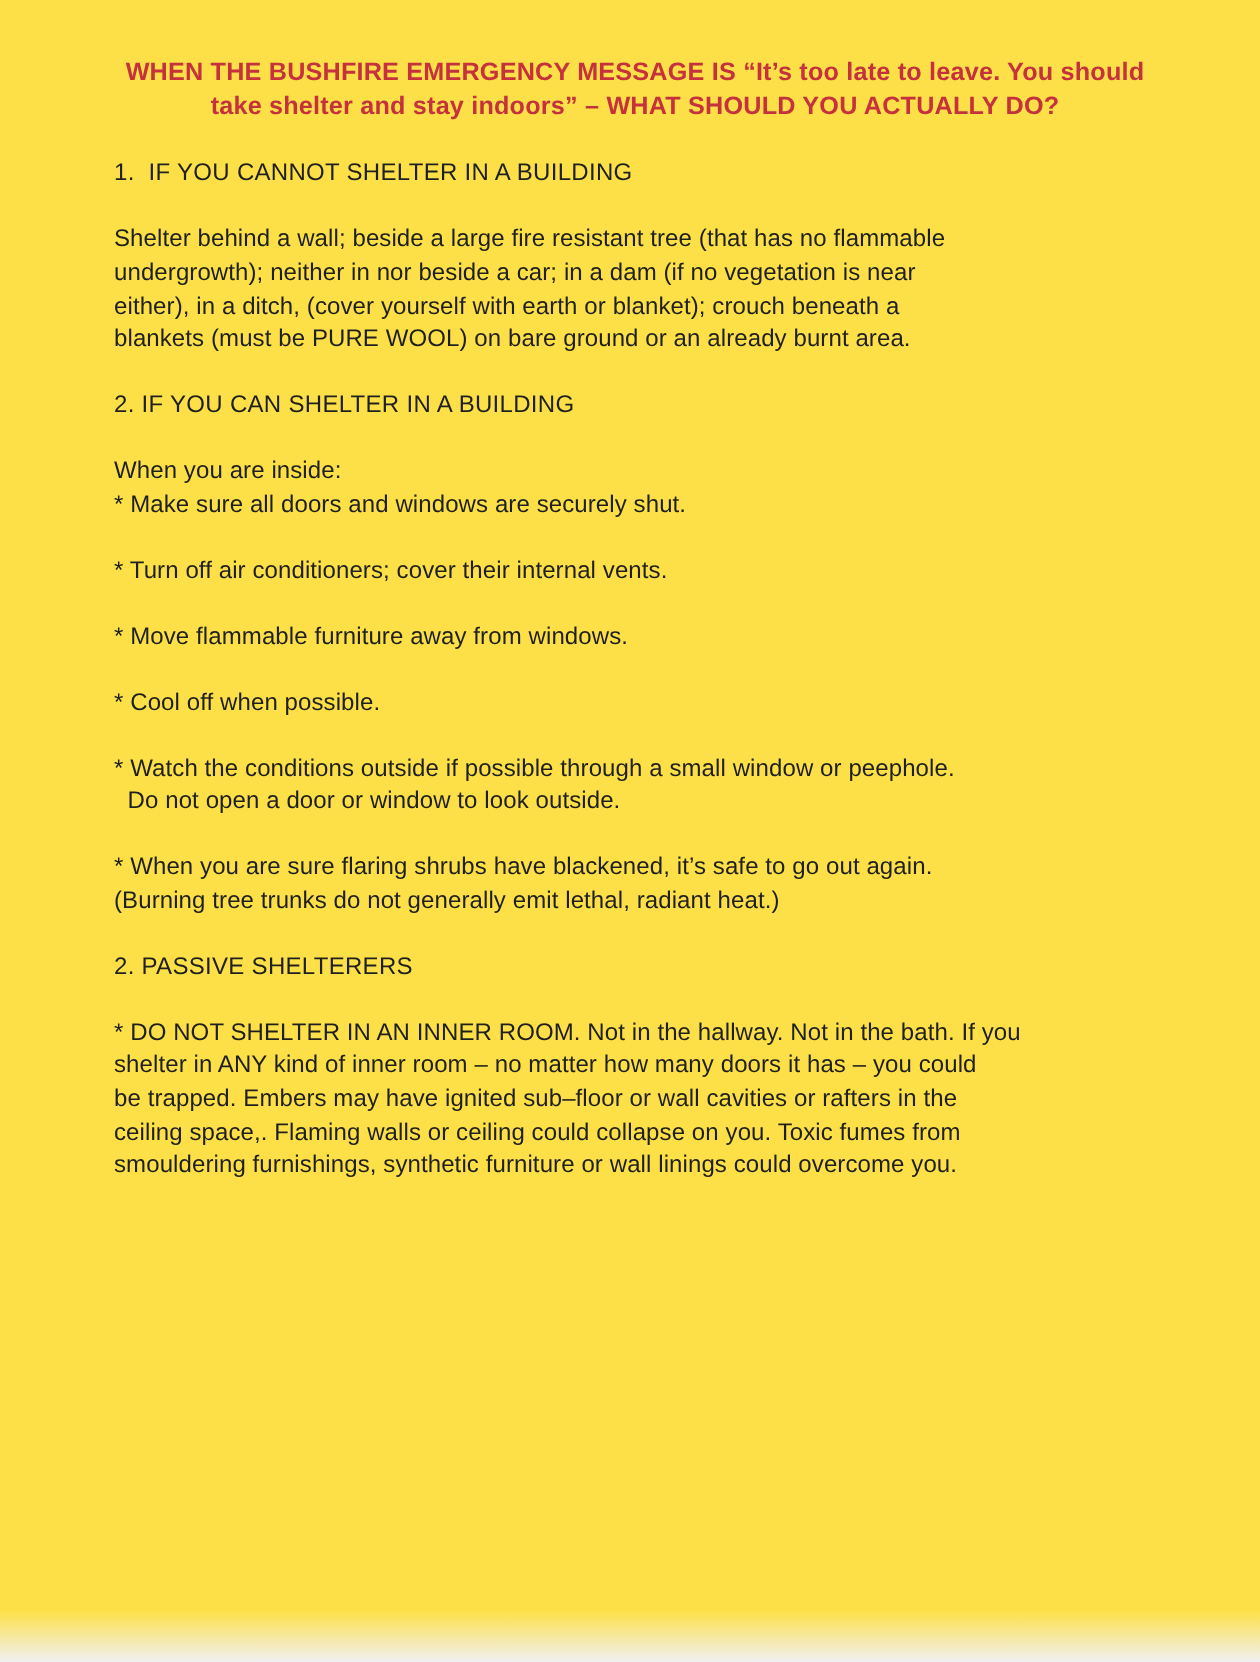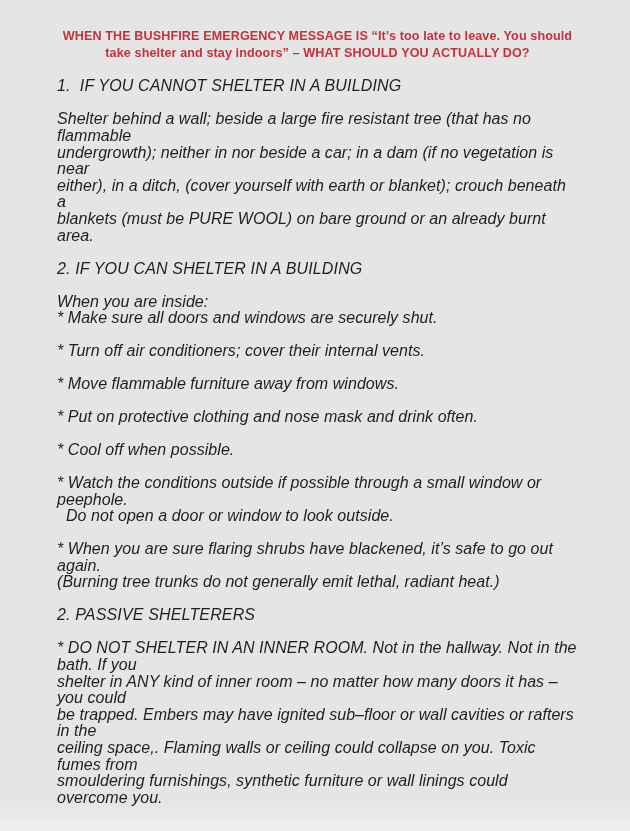--- a/index.html
+++ b/index.html
@@ -12,41 +12,40 @@
     height: 831px;
     position: relative;
     overflow: hidden;
     font-family: "Liberation Sans", sans-serif;
     color: #1f1f1f;
   }
   .page {
     position: relative;
     width: 630px;
     height: 831px;
-    background: #e5e5e5;
+    background: #fde047;
   }
   .doc {
     box-sizing: border-box;
     padding: 28px 52px 0 57px;
   }
   .doc-title {
     text-align: center;
     font-size: 12.6px;
     font-weight: 700;
     line-height: 17px;
     white-space: pre-line;
     letter-spacing: 0.1px;
   }
   .block {
     white-space: pre-wrap;
-    font-size: 16px;
+    font-size: 12px;
     line-height: 16.6px;
     margin: 16.4px 0 0 0;
     letter-spacing: 0.05px;
-    font-style: italic;
   }
   .block.heading {
     letter-spacing: 0.15px;
   }
   .bottom-shade {
     position: absolute;
     left: 0;
     bottom: 0;
     width: 630px;
     height: 26px;
@@ -65,21 +64,20 @@
         <div class="block heading">1.  IF YOU CANNOT SHELTER IN A BUILDING</div>
         <div class="block paragraph">Shelter behind a wall; beside a large fire resistant tree (that has no flammable
 undergrowth); neither in nor beside a car; in a dam (if no vegetation is near
 either), in a ditch, (cover yourself with earth or blanket); crouch beneath a
 blankets (must be PURE WOOL) on bare ground or an already burnt area.</div>
         <div class="block heading">2. IF YOU CAN SHELTER IN A BUILDING</div>
         <div class="block bullet-group">When you are inside:
 * Make sure all doors and windows are securely shut.</div>
         <div class="block bullet">* Turn off air conditioners; cover their internal vents.</div>
         <div class="block bullet">* Move flammable furniture away from windows.</div>
-        <div class="block bullet">* Put on protective clothing and nose mask and drink often.</div>
         <div class="block bullet">* Cool off when possible.</div>
         <div class="block bullet">* Watch the conditions outside if possible through a small window or peephole.
   Do not open a door or window to look outside.</div>
         <div class="block bullet">* When you are sure flaring shrubs have blackened, it’s safe to go out again.
 (Burning tree trunks do not generally emit lethal, radiant heat.)</div>
         <div class="block heading">2. PASSIVE SHELTERERS</div>
         <div class="block paragraph">* DO NOT SHELTER IN AN INNER ROOM. Not in the hallway. Not in the bath. If you
 shelter in ANY kind of inner room – no matter how many doors it has – you could
 be trapped. Embers may have ignited sub–floor or wall cavities or rafters in the
 ceiling space,. Flaming walls or ceiling could collapse on you. Toxic fumes from

